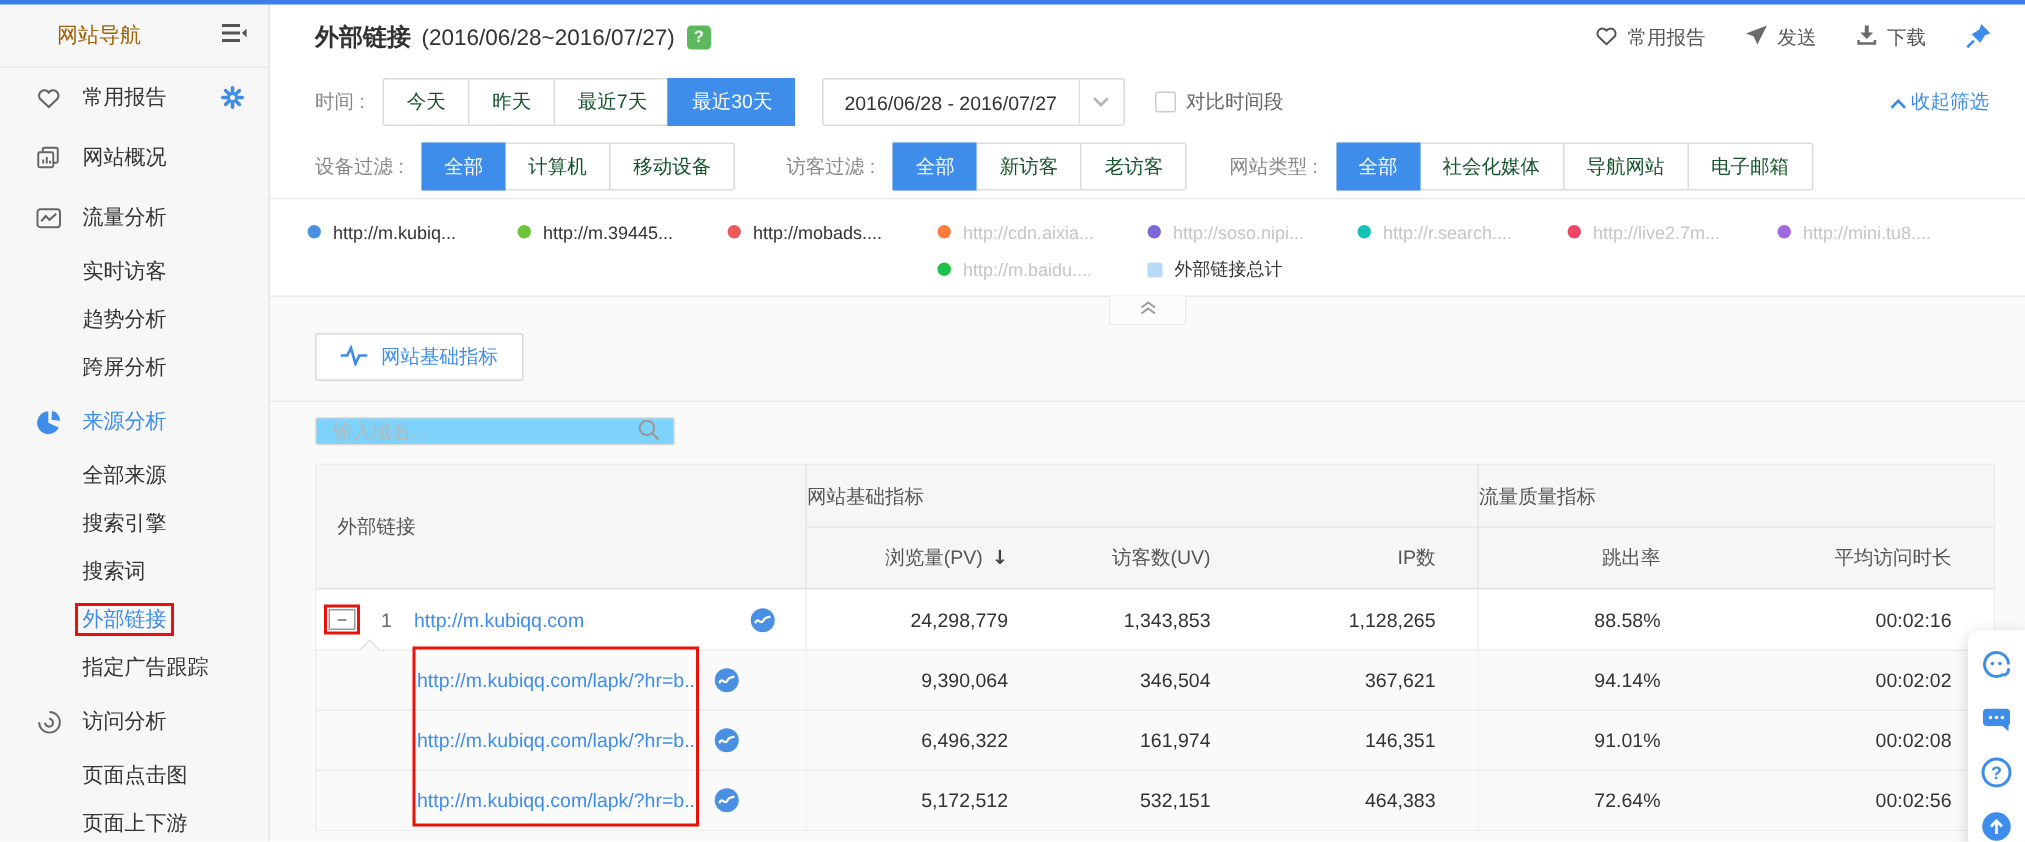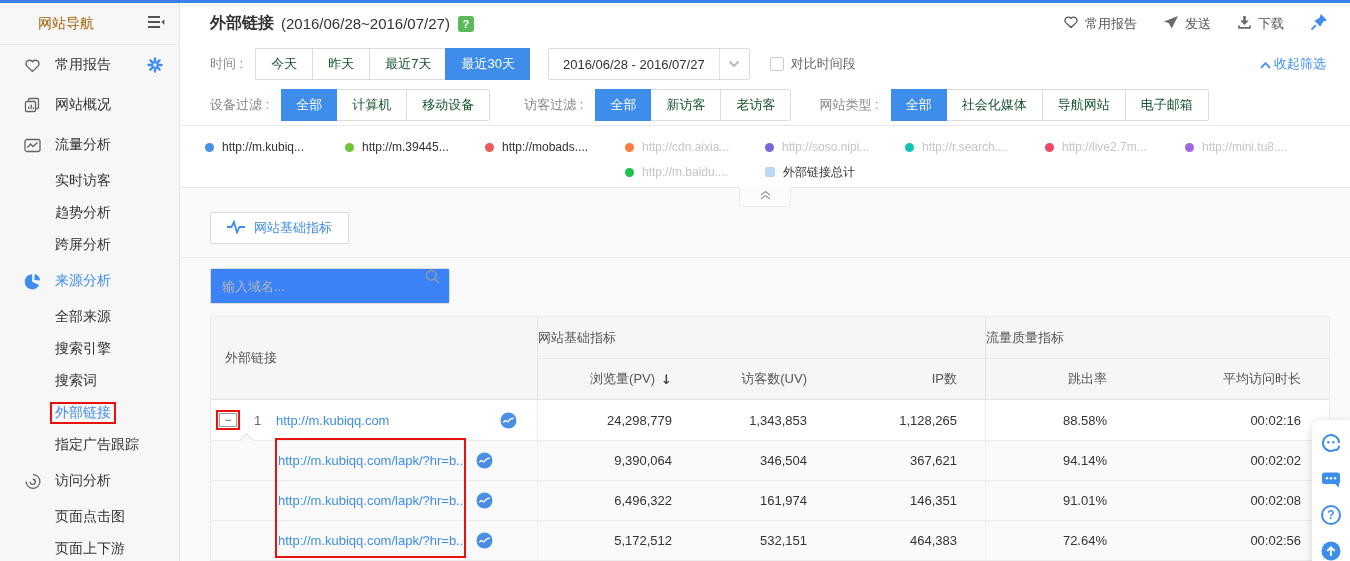--- a/index.html
+++ b/index.html
@@ -53,21 +53,21 @@
   .lg-dot { width:9px; height:9px; border-radius:50%; flex-shrink:0; }
   .lg-sq { width:10px; height:10px; border-radius:2px; flex-shrink:0; }
   .pos-c4r2 { grid-column:4; grid-row:2; }
   .pos-c5r2 { grid-column:5; grid-row:2; }
 
   
   .content { flex:1; background:#fafafa; border-top:1px solid #e9e9e9; position:relative; padding:24px 20px 0 30px; }
   .collapse-tab { position:absolute; top:-1px; left:50%; transform:translateX(-50%); width:52px; height:20px; background:#fcfcfc; border:1px solid #eaeaea; border-top:none; border-radius:0 0 3px 3px; display:flex; align-items:center; justify-content:center; cursor:pointer; }
   .custom-btn { display:inline-flex; align-items:center; gap:9px; height:32px; padding:0 16px; background:#fff; border:1px solid #d9d9d9; border-radius:2px; color:#3e8deb; cursor:pointer; }
   .content-divider { border:none; border-top:1px solid #ececec; margin:13px -20px 0 -30px; }
-  .search-box { width:240px; height:36px; margin-top:10px; background:#3b82f6; border:1px solid #ddd; border-radius:2px; display:flex; padding:0 9px; }
+  .search-box { width:240px; height:19px; margin-top:10px; background:#7dd3fc; border:1px solid #ddd; border-radius:2px; display:flex; align-items:center; padding:0 9px; }
   .search-box input { flex:1; border:none; outline:none; font-size:13px; color:#333; background:transparent; font-family:inherit; }
   .search-box input::placeholder { color:#b8b8b8; }
 
   
   .tbl { margin-top:12px; width:1120px; background:#fff; border:1px solid #ececec; position:relative; }
   .grid6 { display:grid; grid-template-columns:326px 163px 135px 150px 150px 194px; }
   .thead { grid-template-rows:42px 40px; background:#f5f6f7; color:#555; }
   .th-link { grid-row:1/3; grid-column:1; display:flex; align-items:center; padding-left:14px; }
   .th-group { display:flex; align-items:center; padding-left:0; border-bottom:1px solid #e6e6e6; border-left:1px solid #e6e6e6; }
   .g-basic { grid-column:2/5; grid-row:1; }

